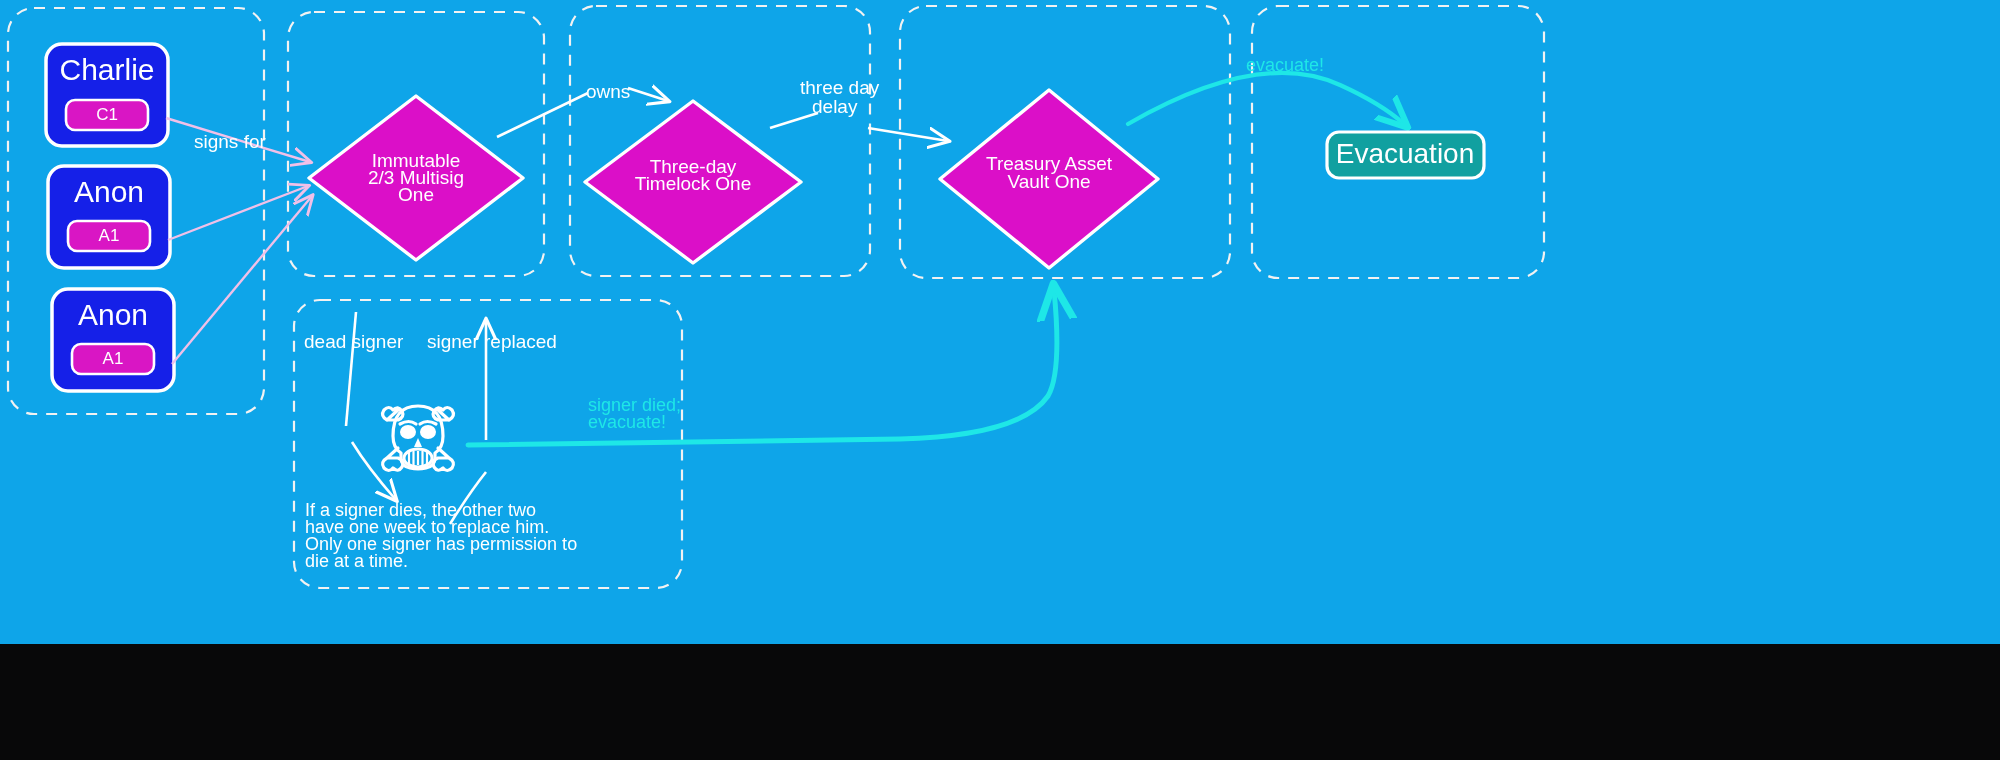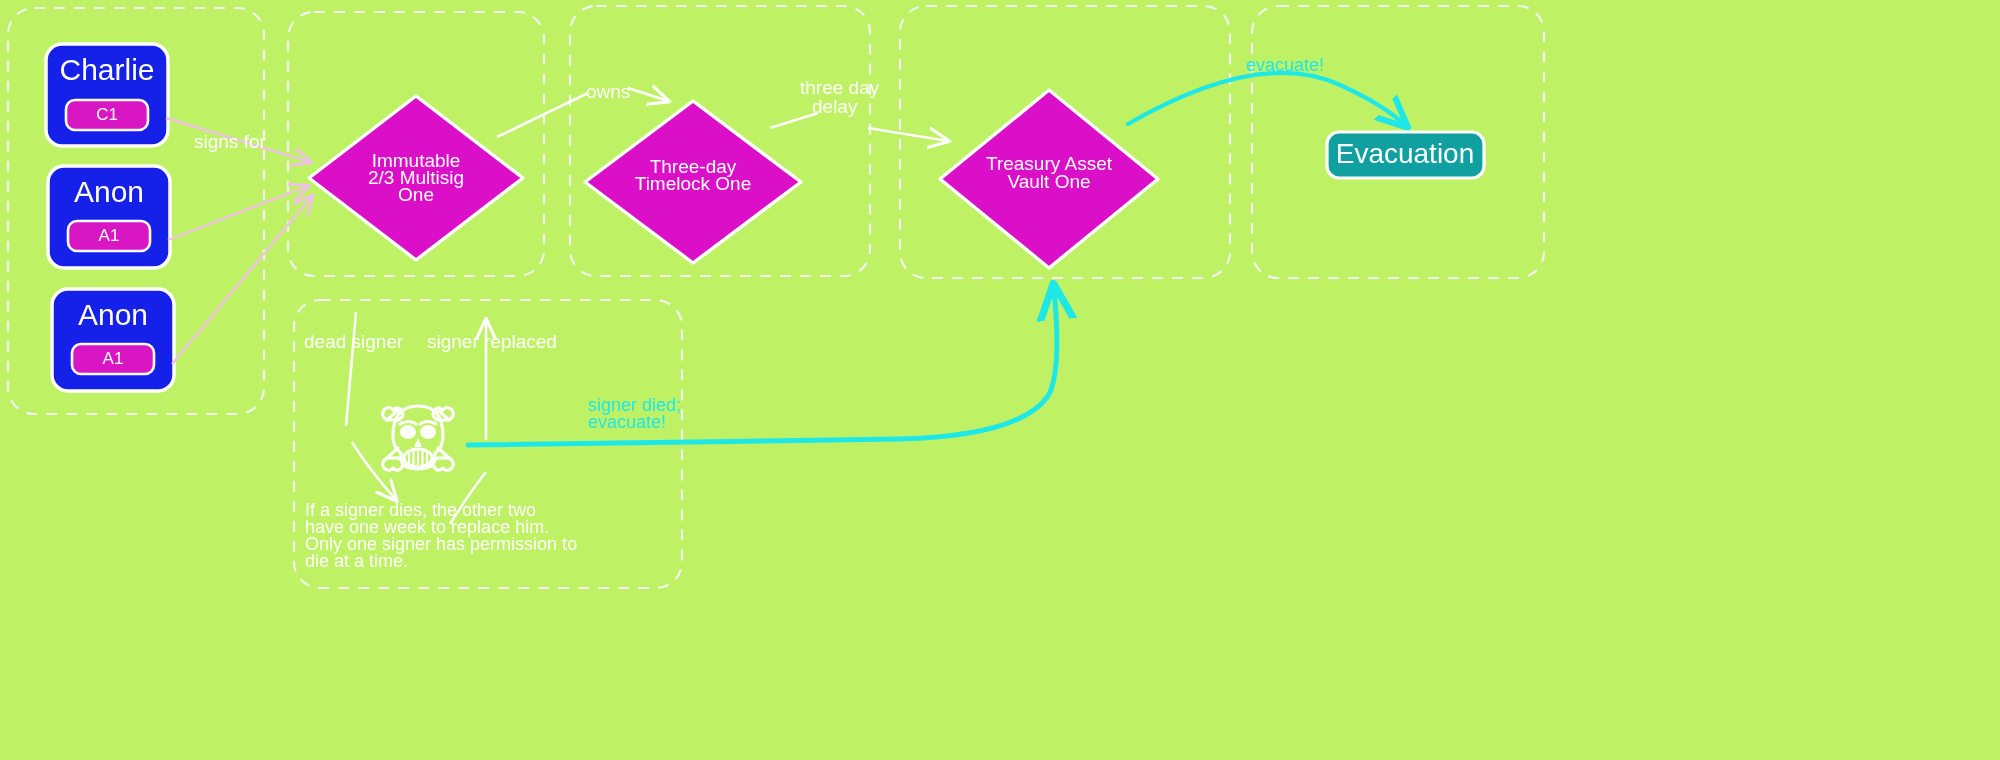--- a/index.html
+++ b/index.html
@@ -6,22 +6,22 @@
     margin: 0;
     padding: 0;
     background: #080809;
   }
   body {
     font-family: "Liberation Sans", sans-serif;
   }
   #stage {
     position: relative;
     width: 2000px;
-    height: 760px;
-    background: #bef264;
+    height: 644px;
+    background: #0ea5e9;
     overflow: hidden;
   }
   svg#canvas {
     position: absolute;
     left: 0;
     top: 0;
     width: 2000px;
     height: 760px;
   }
   text {

